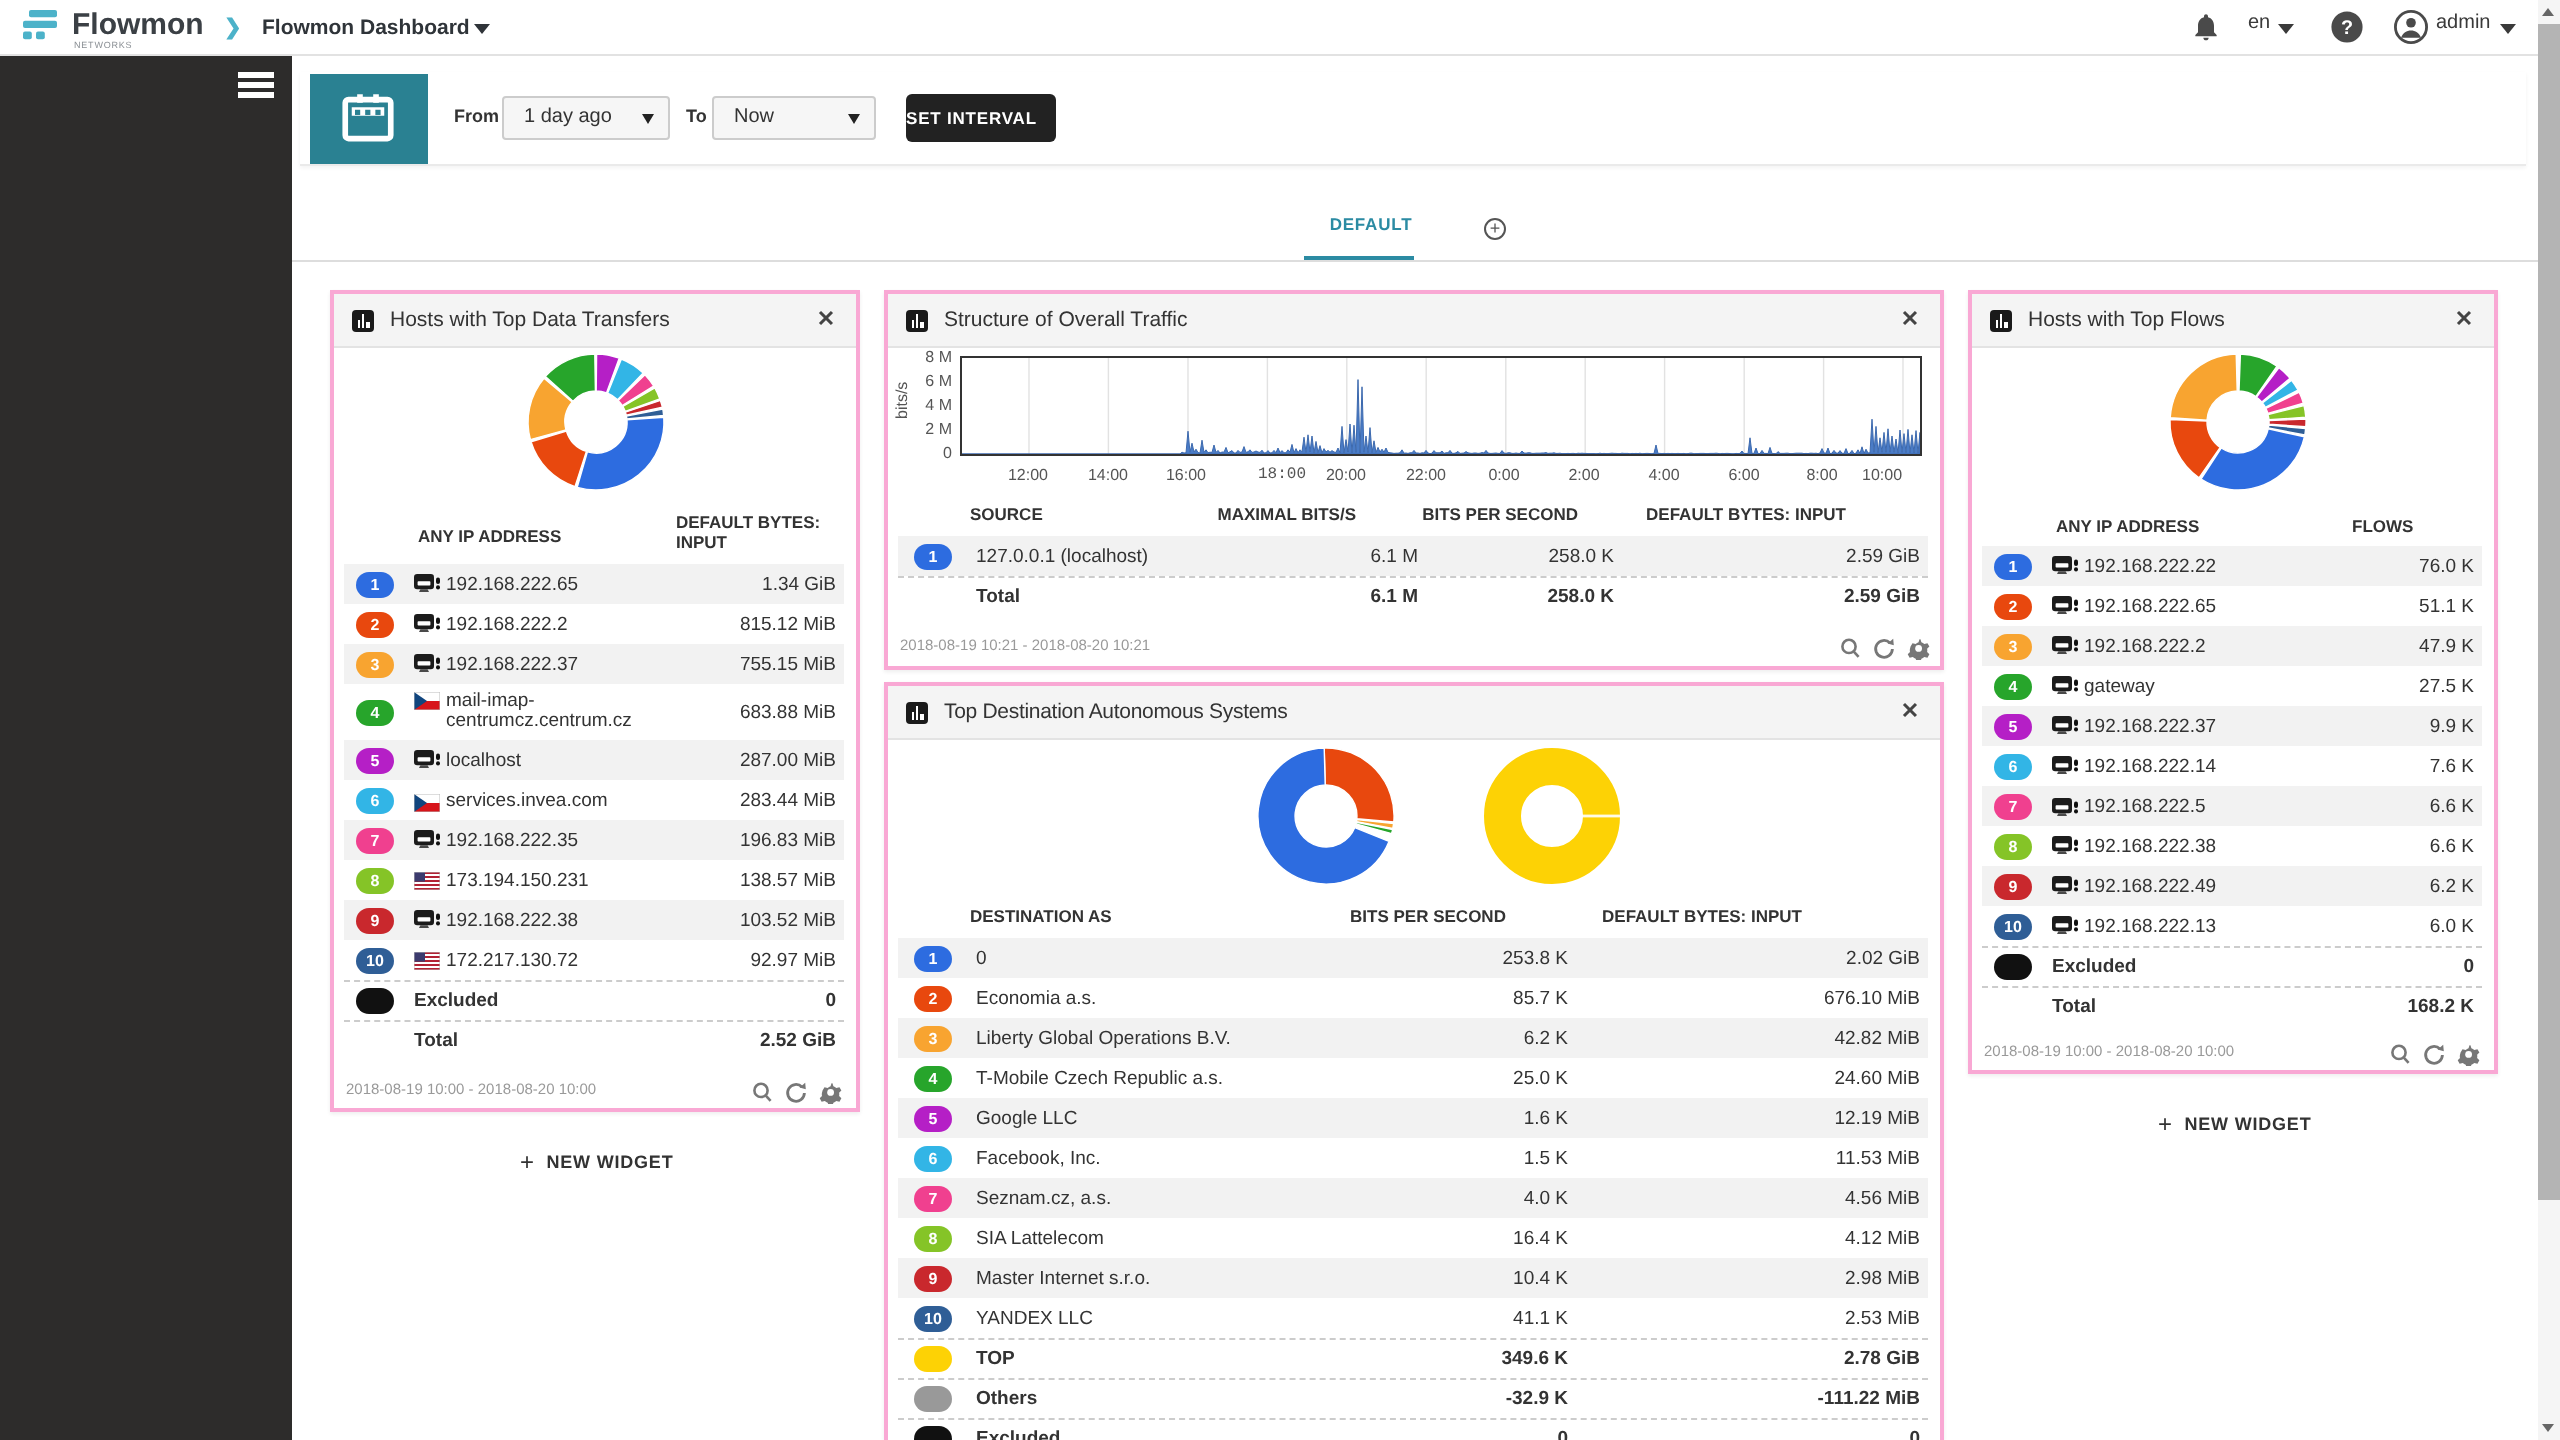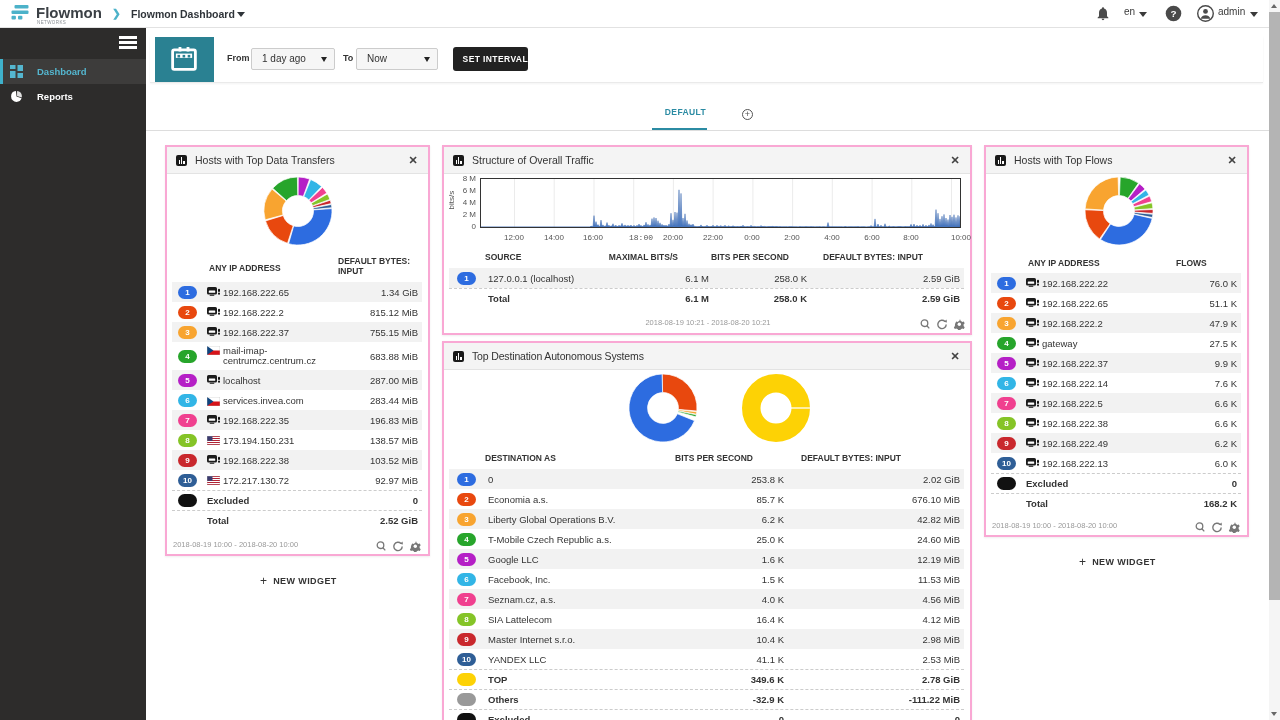--- a/index.html
+++ b/index.html
@@ -13,21 +13,21 @@
 .caret{display:inline-block;width:0;height:0;border-left:4px solid transparent;border-right:4px solid transparent;border-top:5px solid #2f3439;vertical-align:middle;}
 .sidebar{position:absolute;left:0;top:28px;width:146px;height:692px;background:#2d2c2b;}
 .snav{position:absolute;left:0;top:31px;width:146px;}
 .sitem{height:25px;display:flex;align-items:center;color:#fff;font-size:9.5px;font-weight:bold;}
 .sitem.active{background:#3d3c3b;border-left:3px solid #3fb1cb;color:#54b6cf;}
 .toolbar{position:absolute;left:150px;top:36px;width:1113px;height:47px;background:#fff;border-bottom:1px solid #eaeaea;box-shadow:0 1px 2px rgba(0,0,0,0.05);}
 .calbox{position:absolute;left:5px;top:1px;width:59px;height:45px;background:#2a8192;}
 .flabel{position:absolute;top:17px;font-size:9px;font-weight:bold;color:#333;}
 .fsel{position:absolute;top:12px;height:22px;background:#f6f6f6;border:1px solid #ccc;border-radius:2px;font-size:10px;color:#333;line-height:20px;padding-left:10px;}
 .fsel .sc{position:absolute;top:8px;width:0;height:0;border-left:3.5px solid transparent;border-right:3.5px solid transparent;border-top:5px solid #222;}
-.setbtn{position:absolute;left:303px;top:11px;width:75px;height:24px;background:#222;border-radius:3px;color:#fff;font-size:8.5px;font-weight:bold;letter-spacing:0.4px;text-align:right;line-height:24px;}
+.setbtn{position:absolute;left:303px;top:11px;width:75px;height:24px;background:#222;border-radius:3px;color:#fff;font-size:8.5px;font-weight:bold;letter-spacing:0.4px;text-align:left;line-height:24px;}
 .tabline{position:absolute;left:146px;top:130px;width:1123px;height:1px;background:#ddd;}
 .tab{position:absolute;left:658px;top:107px;width:55px;text-align:center;font-size:8.5px;font-weight:bold;color:#2b8ba3;letter-spacing:0.4px;}
 .tabu{position:absolute;left:652px;top:128px;width:55px;height:3px;background:#2b8ba3;}
 .plus{position:absolute;left:742px;top:109px;width:11px;height:11px;border:1px solid #555;border-radius:50%;color:#555;font-size:9px;line-height:9px;text-align:center;}
 .widget{position:absolute;background:#fff;border:2px solid #f9a8d4;box-shadow:0 1px 2px rgba(0,0,0,0.07);}
 .whead{height:27px;background:#f4f4f4;border-bottom:1px solid #e3e3e3;display:flex;align-items:center;position:relative;}
 .wicon{width:11px;height:11px;background:#1a1a1a;border-radius:2px;margin-left:9px;position:relative;}
 .wicon i{position:absolute;bottom:2px;background:#fff;width:1.5px;}
 .wtitle{margin-left:8px;font-size:10.5px;color:#333;}
 .wx{position:absolute;right:9px;top:7px;width:12px;height:12px;color:#444;font-size:11px;line-height:12px;text-align:center;font-weight:bold;}
@@ -75,38 +75,20 @@
  <div style="position:absolute;left:1218px;top:6px;font-size:10px;color:#3a3a3a;">admin</div>
  <span class="caret" style="position:absolute;left:1250px;top:12px;border-top-color:#3a3a3a;"></span>
 </div>
 
 <div class="sidebar">
  <div style="position:absolute;right:9px;top:8px;width:18px;">
   <div style="height:2.5px;background:#fff;margin-bottom:2.5px;"></div>
   <div style="height:2.5px;background:#fff;margin-bottom:2.5px;"></div>
   <div style="height:2.5px;background:#fff;"></div>
  </div>
- <div class="snav">
-  <div class="sitem active">
-   <svg width="13" height="13" viewBox="0 0 13 13" style="margin-left:7px;">
-    <rect x="0" y="0" width="5.5" height="4" fill="#54b6cf"></rect>
-    <rect x="7.5" y="0" width="5.5" height="6" fill="#54b6cf"></rect>
-    <rect x="0" y="6" width="5.5" height="7" fill="#54b6cf"></rect>
-    <rect x="7.5" y="8" width="5.5" height="5" fill="#54b6cf"></rect>
-   </svg>
-   <span style="margin-left:14px;">Dashboard</span>
-  </div>
-  <div class="sitem">
-   <svg width="13" height="13" viewBox="0 0 24 24" style="margin-left:10px;" fill="#fff">
-    <path d="M11 2A10 10 0 0 0 2 12a10 10 0 0 0 10 10 10 10 0 0 0 9.4-6.6L12 12z"></path>
-    <path d="M13 2v9l8.4 2.9A10 10 0 0 0 22 11 10 10 0 0 0 13 2z" opacity="0.85"></path>
-   </svg>
-   <span style="margin-left:14px;">Reports</span>
-  </div>
- </div>
 </div>
 
 <div class="toolbar">
  <div class="calbox">
   <svg width="26" height="26" viewBox="0 0 24 24" style="position:absolute;left:16px;top:9px;" fill="#fff">
    <path d="M7 1h2.6v4H7zM14.4 1H17v4h-2.6z"></path>
    <path d="M3 3.5h18A1.5 1.5 0 0 1 22.5 5v15a1.5 1.5 0 0 1-1.5 1.5H3A1.5 1.5 0 0 1 1.5 20V5A1.5 1.5 0 0 1 3 3.5z" fill="none" stroke="#fff" stroke-width="2.6"></path>
    <path d="M4.5 7h15v4h-15z" fill="#fff"></path>
    <rect x="6" y="8.2" width="2.4" height="2.4" fill="#2a8192"></rect>
    <rect x="10.7" y="8.2" width="2.4" height="2.4" fill="#2a8192"></rect>
@@ -347,21 +329,21 @@
       <div style="position:absolute;left:90px;top:86px;width:40px;text-align:center;font-size:8px;color:#555;">14:00</div>
       <div style="position:absolute;left:129px;top:86px;width:40px;text-align:center;font-size:8px;color:#555;">16:00</div>
       <div style="position:absolute;left:169px;top:86px;width:40px;text-align:right;font-size:8px;color:#555;font-family:Liberation Mono, monospace;">18:00</div>
       <div style="position:absolute;left:209px;top:86px;width:40px;text-align:center;font-size:8px;color:#555;">20:00</div>
       <div style="position:absolute;left:249px;top:86px;width:40px;text-align:center;font-size:8px;color:#555;">22:00</div>
       <div style="position:absolute;left:288px;top:86px;width:40px;text-align:center;font-size:8px;color:#555;">0:00</div>
       <div style="position:absolute;left:328px;top:86px;width:40px;text-align:center;font-size:8px;color:#555;">2:00</div>
       <div style="position:absolute;left:368px;top:86px;width:40px;text-align:center;font-size:8px;color:#555;">4:00</div>
       <div style="position:absolute;left:408px;top:86px;width:40px;text-align:center;font-size:8px;color:#555;">6:00</div>
       <div style="position:absolute;left:447px;top:86px;width:40px;text-align:center;font-size:8px;color:#555;">8:00</div>
-      <div style="position:absolute;left:487px;top:86px;width:40px;text-align:right;font-size:8px;color:#555;">10:00</div>
+      <div style="position:absolute;left:487px;top:86px;width:40px;text-align:left;font-size:8px;color:#555;">10:00</div>
  <div style="position:absolute;left:2px;top:53px;width:10px;font-size:8px;color:#555;transform:rotate(-90deg);transform-origin:center;white-space:nowrap;">bits/s</div>
  </div>
  <svg width="481" height="50" viewBox="0 0 481 50" style="position:absolute;left:36px;top:31px;">
   <g transform="translate(1,1)">
         <line x1="33.5" y1="0" x2="33.5" y2="48" stroke="#e2e2e2" stroke-width="0.7"></line>
         <line x1="73.2" y1="0" x2="73.2" y2="48" stroke="#e2e2e2" stroke-width="0.7"></line>
         <line x1="113.0" y1="0" x2="113.0" y2="48" stroke="#e2e2e2" stroke-width="0.7"></line>
         <line x1="152.7" y1="0" x2="152.7" y2="48" stroke="#e2e2e2" stroke-width="0.7"></line>
         <line x1="192.4" y1="0" x2="192.4" y2="48" stroke="#e2e2e2" stroke-width="0.7"></line>
         <line x1="232.1" y1="0" x2="232.1" y2="48" stroke="#e2e2e2" stroke-width="0.7"></line>
@@ -389,21 +371,21 @@
         <span class="num" style="position:absolute;left:260px;width:98px;">258.0 K</span>
         <span class="num" style="position:absolute;left:360px;width:151px;">2.59 GiB</span>
       </div>
   <div class="trow dash b" style="height:20px;padding:0 4px 0 8px;">
         <span style="margin-left:31px;">Total</span>
         <span class="num" style="position:absolute;left:100px;width:160px;">6.1 M</span>
         <span class="num" style="position:absolute;left:260px;width:98px;">258.0 K</span>
         <span class="num" style="position:absolute;left:360px;width:151px;">2.59 GiB</span>
       </div>
  </div>
- <div class="wfoot" style="left:6px;top:171px;width:516px;text-align:center;">2018-08-19 10:21 - 2018-08-20 10:21<svg width="46" height="11" viewBox="0 0 46 11" style="position:absolute;right:0;top:1px;">
+ <div class="wfoot" style="left:6px;top:171px;width:516px;">2018-08-19 10:21 - 2018-08-20 10:21<svg width="46" height="11" viewBox="0 0 46 11" style="position:absolute;right:0;top:1px;">
         <g stroke="#777" stroke-width="1.3" fill="none">
           <circle cx="4.5" cy="4.2" r="3.3"></circle>
           <line x1="6.9" y1="6.8" x2="9.3" y2="9.4"></line>
         </g>
         <g transform="translate(17,0)">
           <path d="M9.2 5.5a4.2 4.2 0 1 1-1.2-3" stroke="#777" stroke-width="1.4" fill="none"></path>
           <path d="M9.6 0.4l0.3 3.2-3.1-0.9z" fill="#777"></path>
         </g>
         <g transform="translate(35,0)" fill="#777">
           <path d="M5.5 0.6l0.5 1.6a3.6 3.6 0 0 1 1.5 0.9l1.7-0.4 1 1.8-1.2 1.2a3.7 3.7 0 0 1 0 1.7l1.2 1.2-1 1.8-1.7-0.4a3.6 3.6 0 0 1-1.5 0.9l-0.5 1.6h-2l-0.5-1.6a3.6 3.6 0 0 1-1.5-0.9l-1.7 0.4-1-1.8 1.2-1.2a3.7 3.7 0 0 1 0-1.7L0.3 4.5l1-1.8 1.7 0.4a3.6 3.6 0 0 1 1.5-0.9L5 0.6z" transform="scale(0.95)"></path>

